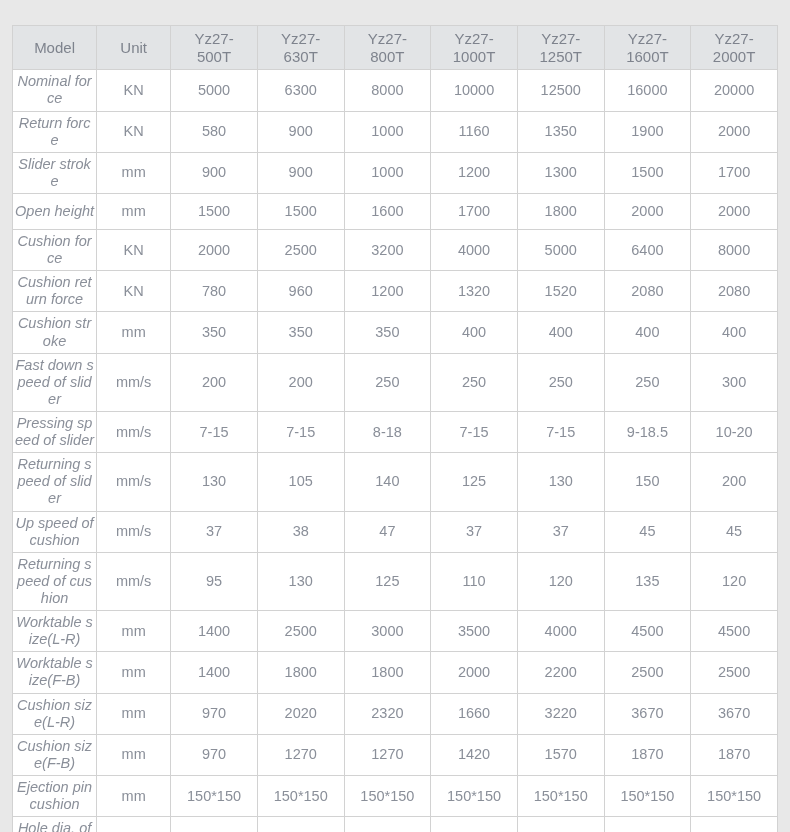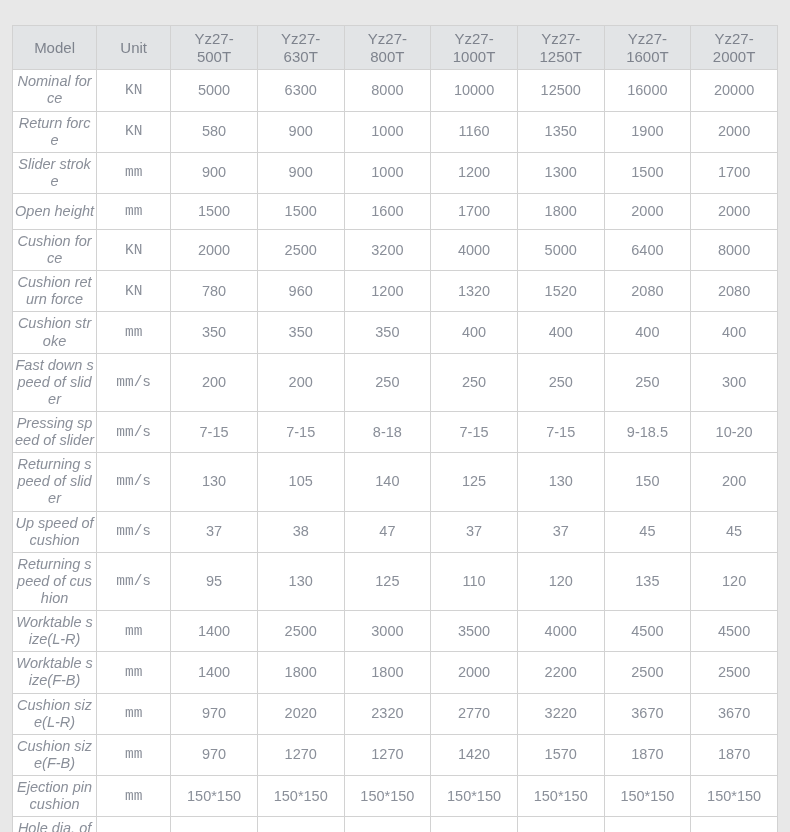--- a/index.html
+++ b/index.html
@@ -54,21 +54,20 @@
   table.spec tbody th.rowlabel {
     text-align: center;
     word-break: break-all;
     padding-left: 2px;
     padding-right: 2px;
     font-size: 14.5px;
     font-style: italic;
   }
   table.spec tbody tr td.unit-cell {
     word-break: normal;
-    font-family: Liberation Mono, monospace;
   }
   table.spec tbody tr { height: 36px; }
 </style>
 </head>
 <body>
 
 <div id="spec-table-wrap">
   <table class="spec">
     <colgroup>
       <col class="c-model">
@@ -248,21 +247,21 @@
           <td>2200</td>
           <td>2500</td>
           <td>2500</td>
         </tr>
         <tr>
           <th class="rowlabel">Cushion size(L-R)</th>
           <td class="unit-cell">mm</td>
           <td>970</td>
           <td>2020</td>
           <td>2320</td>
-          <td>2770</td>
+          <td>1660</td>
           <td>3220</td>
           <td>3670</td>
           <td>3670</td>
         </tr>
         <tr>
           <th class="rowlabel">Cushion size(F-B)</th>
           <td class="unit-cell">mm</td>
           <td>970</td>
           <td>1270</td>
           <td>1270</td>

